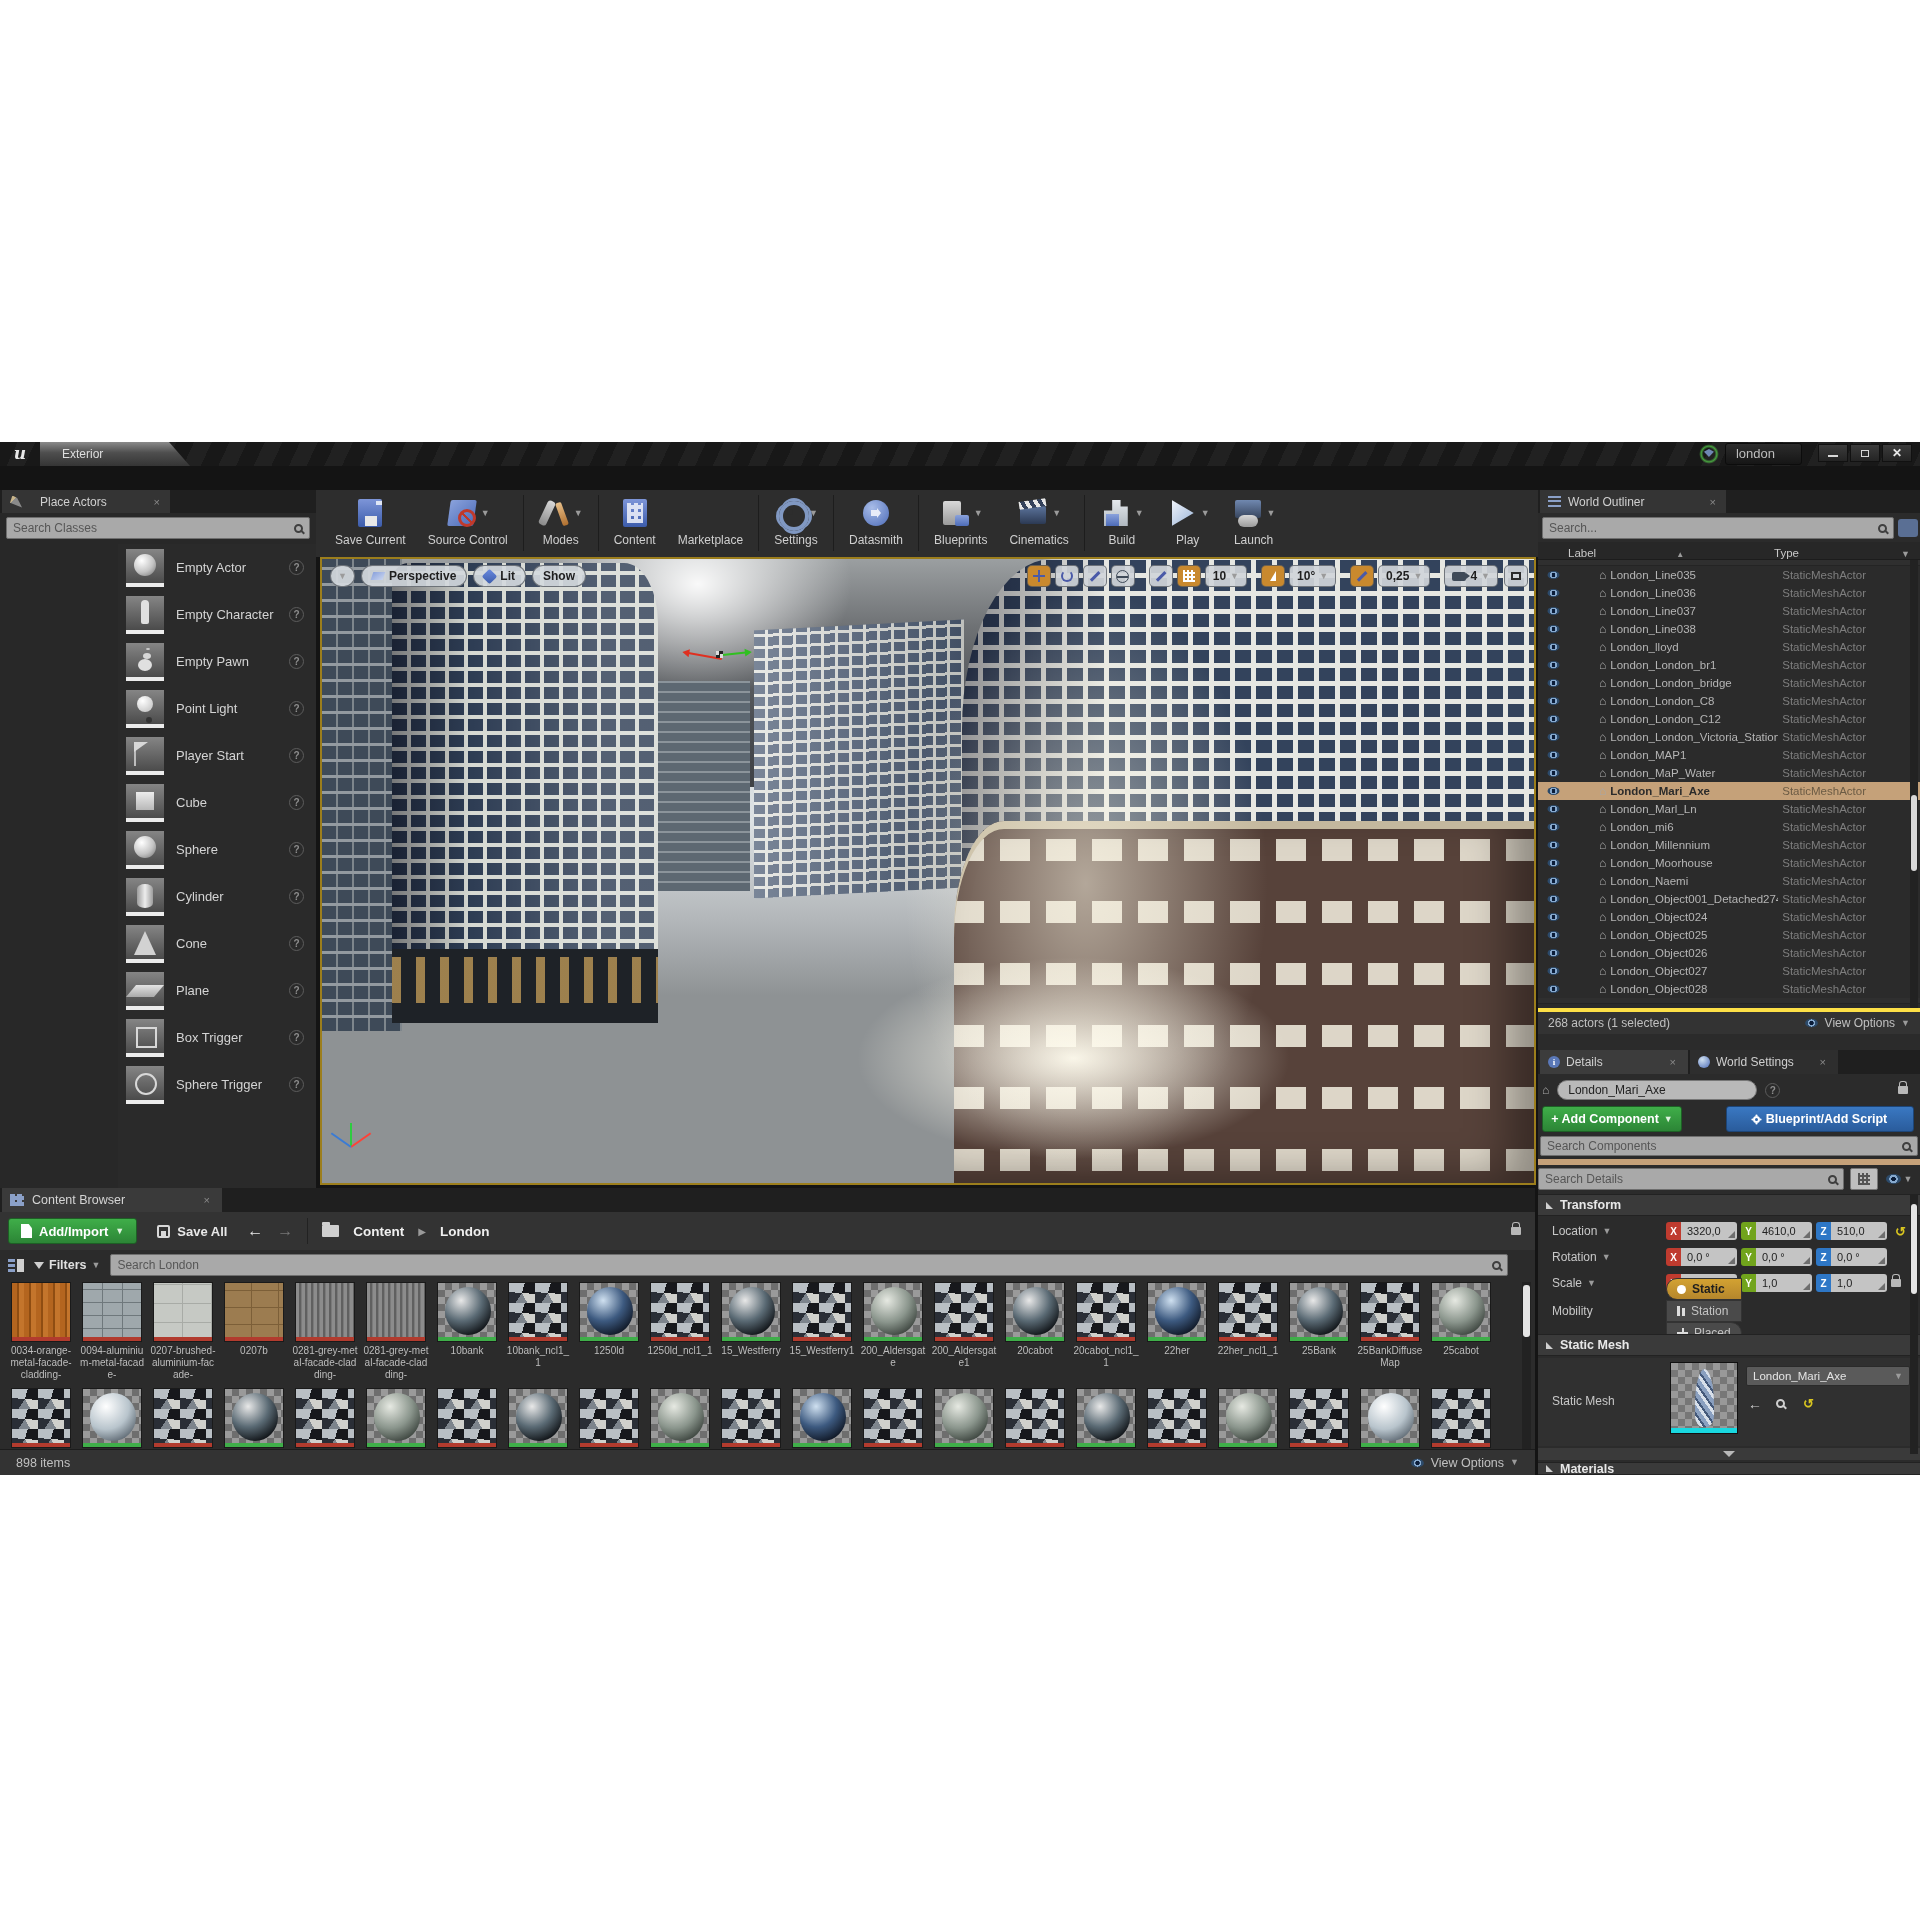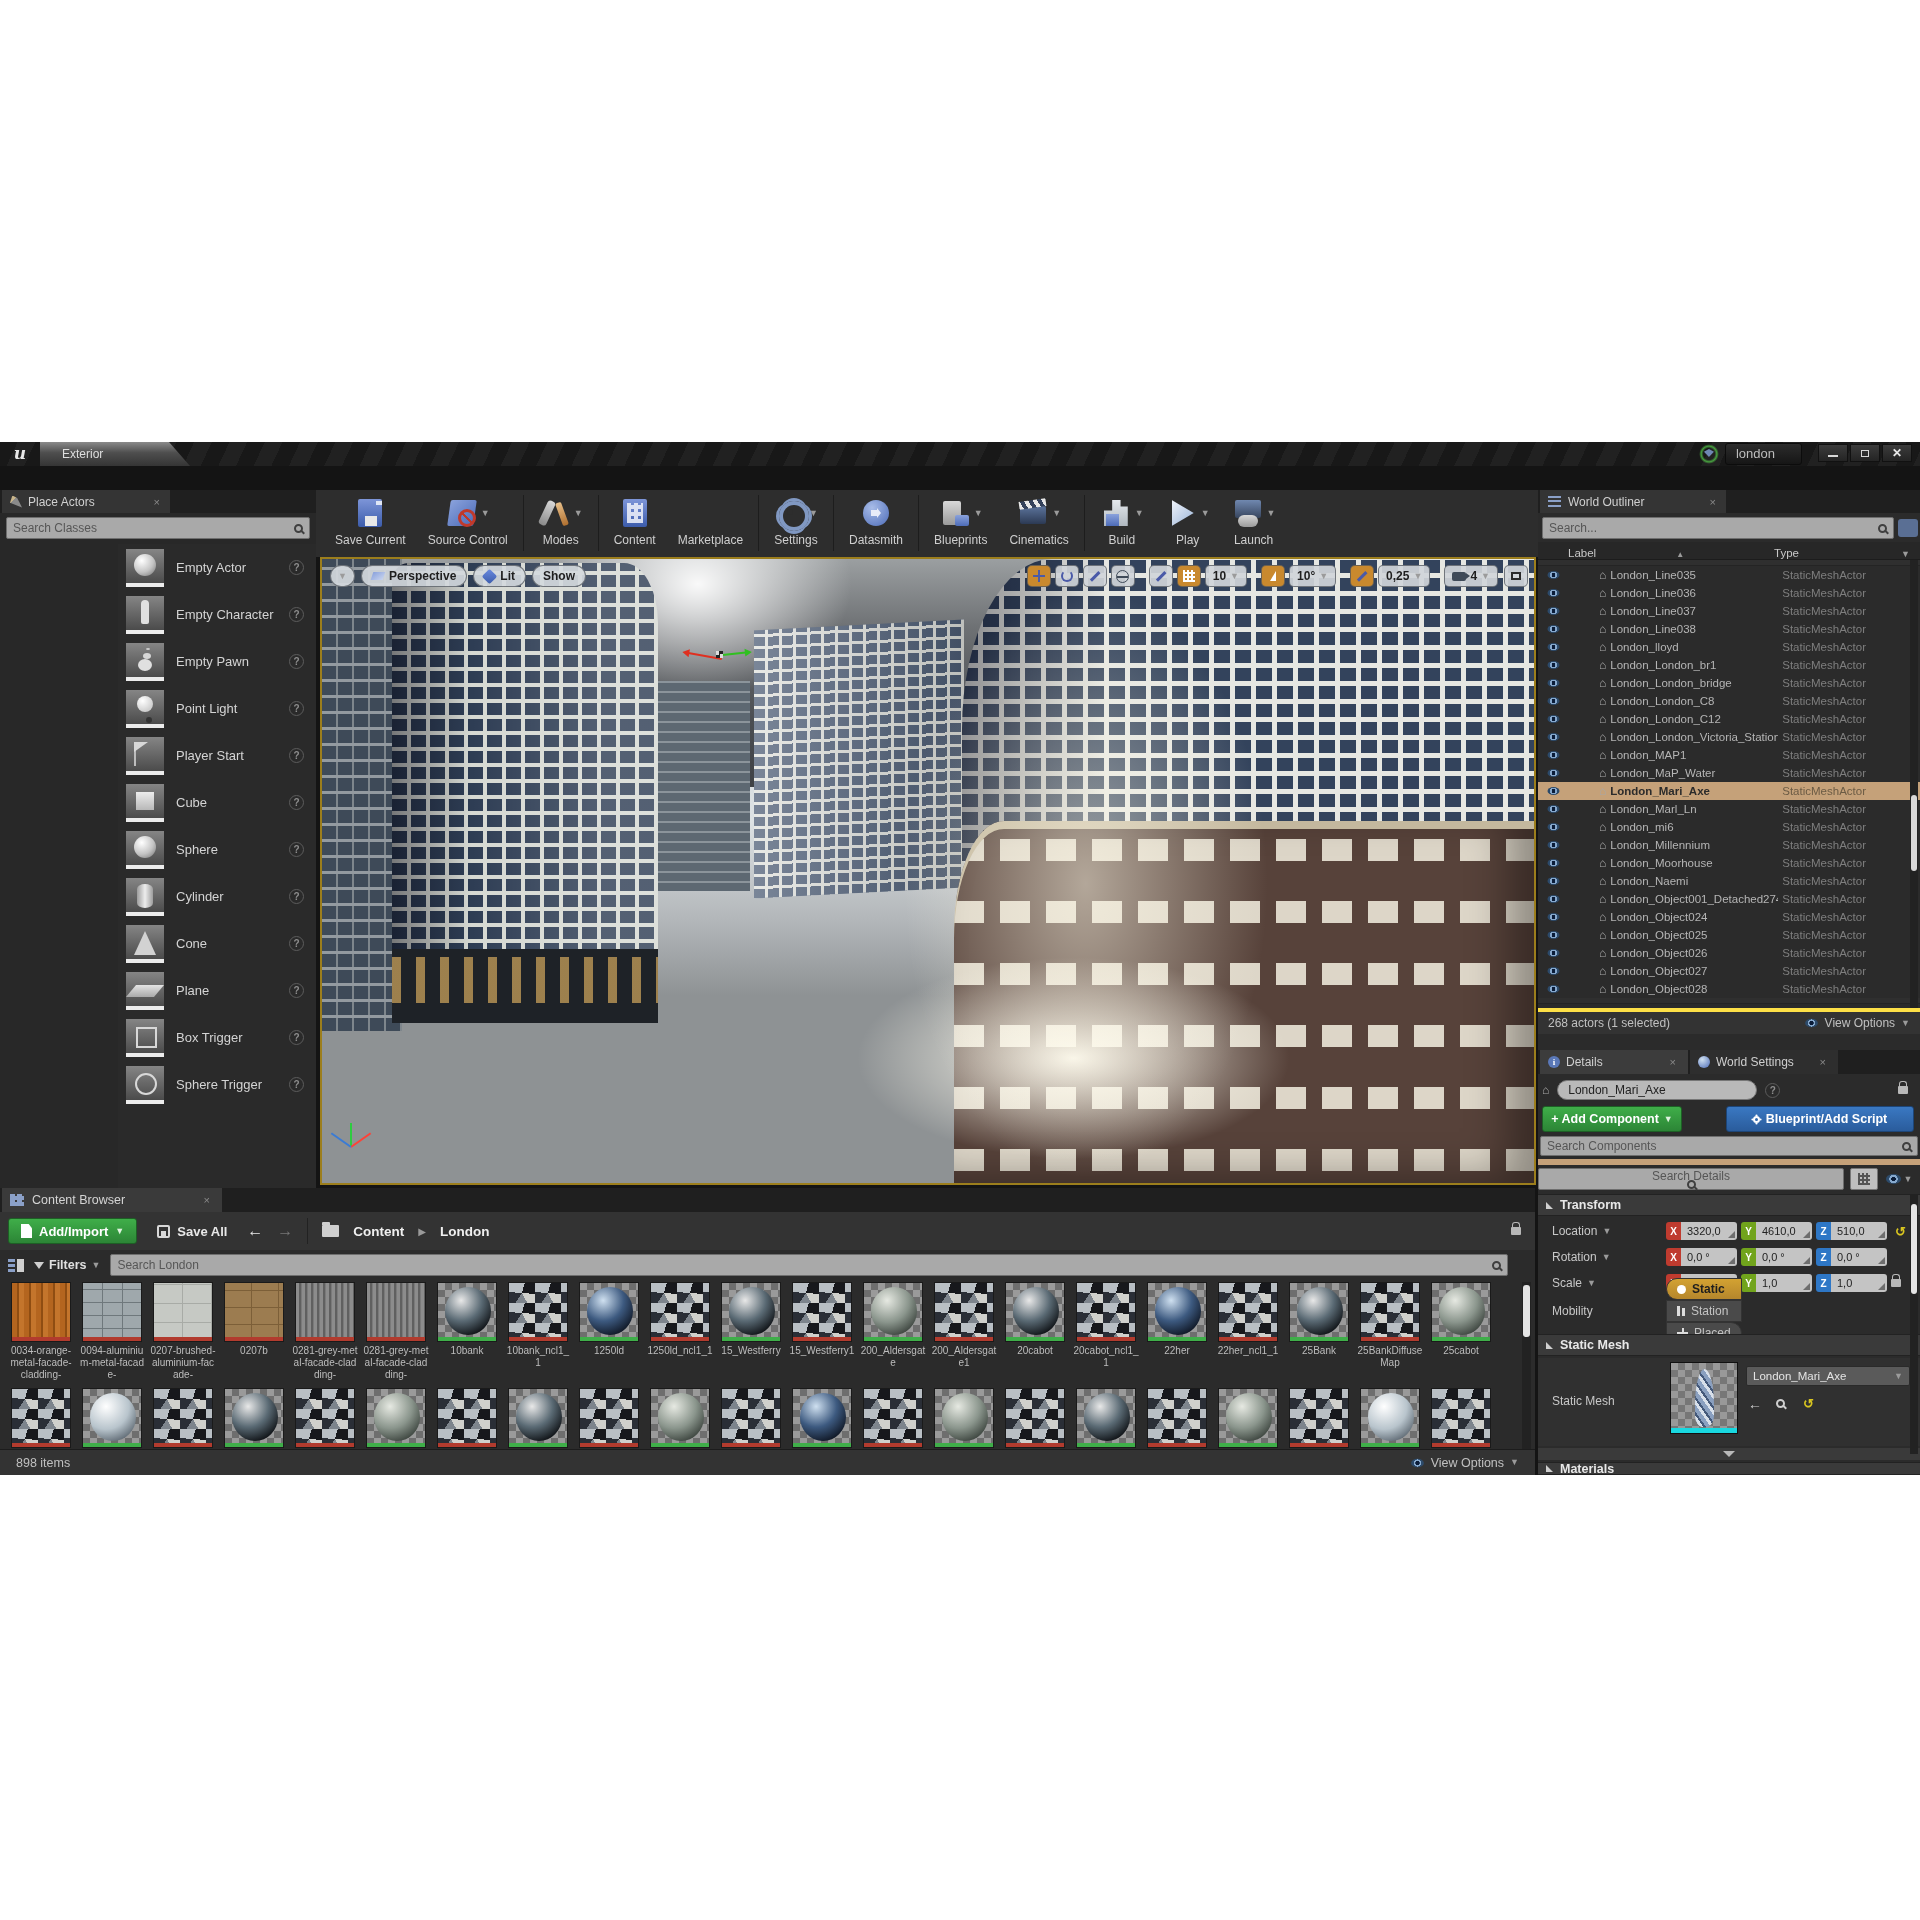--- a/index.html
+++ b/index.html
@@ -48,21 +48,21 @@
   .eye{width:15px;height:10px;border-radius:50%;flex:none;
     background:radial-gradient(circle at 50% 50%,#0a1c38 0 2.4px,#86a8cc 2.5px 4.2px,#2c4a6a 4.3px);}
   .house{color:#a8a8a8;font-size:12px;flex:none;line-height:1;}
   .lockicon{width:10px;height:8px;background:#b8b8b8;border-radius:1px;position:relative;flex:none;}
   .lockicon::before{content:'';position:absolute;top:-5px;left:1px;width:6px;height:5px;border:1.5px solid #b8b8b8;border-bottom:none;border-radius:3px 3px 0 0;}
 
   
   .left-panel{position:absolute;left:0;top:48px;width:316px;height:698px;background:#282828;}
   .pa-tabrow{position:absolute;left:0;top:0;width:316px;height:23px;background:#1f1f1f;}
   .pa-tab{position:absolute;left:2px;top:0;width:168px;height:23px;background:#343434;
-    display:flex;align-items:center;gap:6px;padding:0 4px 0 8px;color:#d0d0d0;font-size:12px;}
+    display:flex;align-items:center;gap:18px;padding:0 4px 0 8px;color:#d0d0d0;font-size:12px;}
   .pa-tab-ico{width:12px;height:12px;background:linear-gradient(135deg,#c8b48a 30%,#8a8a8a 30%);
     clip-path:polygon(20% 0,60% 20%,100% 100%,0 60%);}
   .pa-search{position:absolute;left:6px;top:27px;width:304px;height:22px;}
   .pa-cats{position:absolute;left:0;top:54px;width:118px;background:#3d3d3d;}
   .pa-cat{height:31px;display:flex;align-items:center;padding-left:10px;color:#e6e6e6;
     font-weight:bold;font-size:12.5px;border-bottom:1px solid #333;}
   .pa-cat.sel{background:#262626;border-left:3px solid #e8a33d;padding-left:7px;}
   .pa-items{position:absolute;left:118px;top:54px;width:198px;height:644px;background:#2a2a2a;overflow:hidden;}
   .pa-item{height:47px;display:flex;align-items:center;gap:12px;padding-left:8px;position:relative;}
   .pat{width:38px;height:38px;background:linear-gradient(#858585,#4b4b4b);border-bottom:4px solid #ececec;position:relative;flex:none;}
@@ -233,21 +233,21 @@
     color:#222;font-size:12px;display:flex;align-items:center;padding:0 10px;}
   .dt-buttons{position:absolute;left:4px;top:64px;width:374px;height:26px;display:flex;gap:44px;}
   .btn-addcomp{width:140px;height:26px;background:linear-gradient(#3fae49,#2c8536);border:1px solid #1d6025;border-radius:3px;
     color:#fff;font-weight:bold;font-size:12.5px;display:flex;align-items:center;justify-content:center;gap:5px;}
   .btn-bp{width:188px;height:26px;background:linear-gradient(#3a78c2,#2a5c9c);border:1px solid #1c4578;border-radius:3px;
     color:#fff;font-weight:bold;font-size:12.5px;display:flex;align-items:center;justify-content:center;gap:6px;}
   .gearw{width:7px;height:7px;border-radius:50%;border:2px solid #fff;
     box-shadow:0 -4px 0 -2.4px #fff,0 4px 0 -2.4px #fff,-4px 0 0 -2.4px #fff,4px 0 0 -2.4px #fff;}
   .dt-searchcomp{position:absolute;left:2px;top:94px;width:378px;height:20px;}
   .dt-tanrow{position:absolute;left:0;top:117px;width:382px;height:6px;background:#c5a179;}
-  .dt-searchdet{position:absolute;left:0;top:126px;width:306px;height:22px;flex-direction:column;}
+  .dt-searchdet{position:absolute;left:0;top:126px;width:306px;height:22px;}
   .dt-gridbtn{position:absolute;left:312px;top:126px;width:28px;height:22px;background:#bfbfbf;border:1px solid #777;border-radius:2px;
     display:flex;align-items:center;justify-content:center;}
   .grid-ico{width:12px;height:12px;background:repeating-linear-gradient(0deg,#555 0 2px,transparent 2px 4px),repeating-linear-gradient(90deg,#555 0 2px,transparent 2px 4px);}
   .dt-eyebtn{position:absolute;left:344px;top:126px;width:34px;height:22px;display:flex;align-items:center;gap:3px;justify-content:center;}
   .sect-hdr{position:absolute;left:0;width:382px;height:22px;background:#3a3a3a;border-top:1px solid #222;border-bottom:1px solid #222;
     display:flex;align-items:center;gap:7px;padding-left:8px;color:#e8e8e8;font-weight:bold;font-size:12.5px;}
   .tr-rows{position:absolute;left:0;top:176px;width:382px;}
   .tr-row{height:26px;display:flex;align-items:center;}
   .tr-lbl{width:128px;padding-left:14px;color:#c8c8c8;display:flex;align-items:center;gap:5px;}
   .axis-group{display:flex;align-items:center;gap:4px;}

